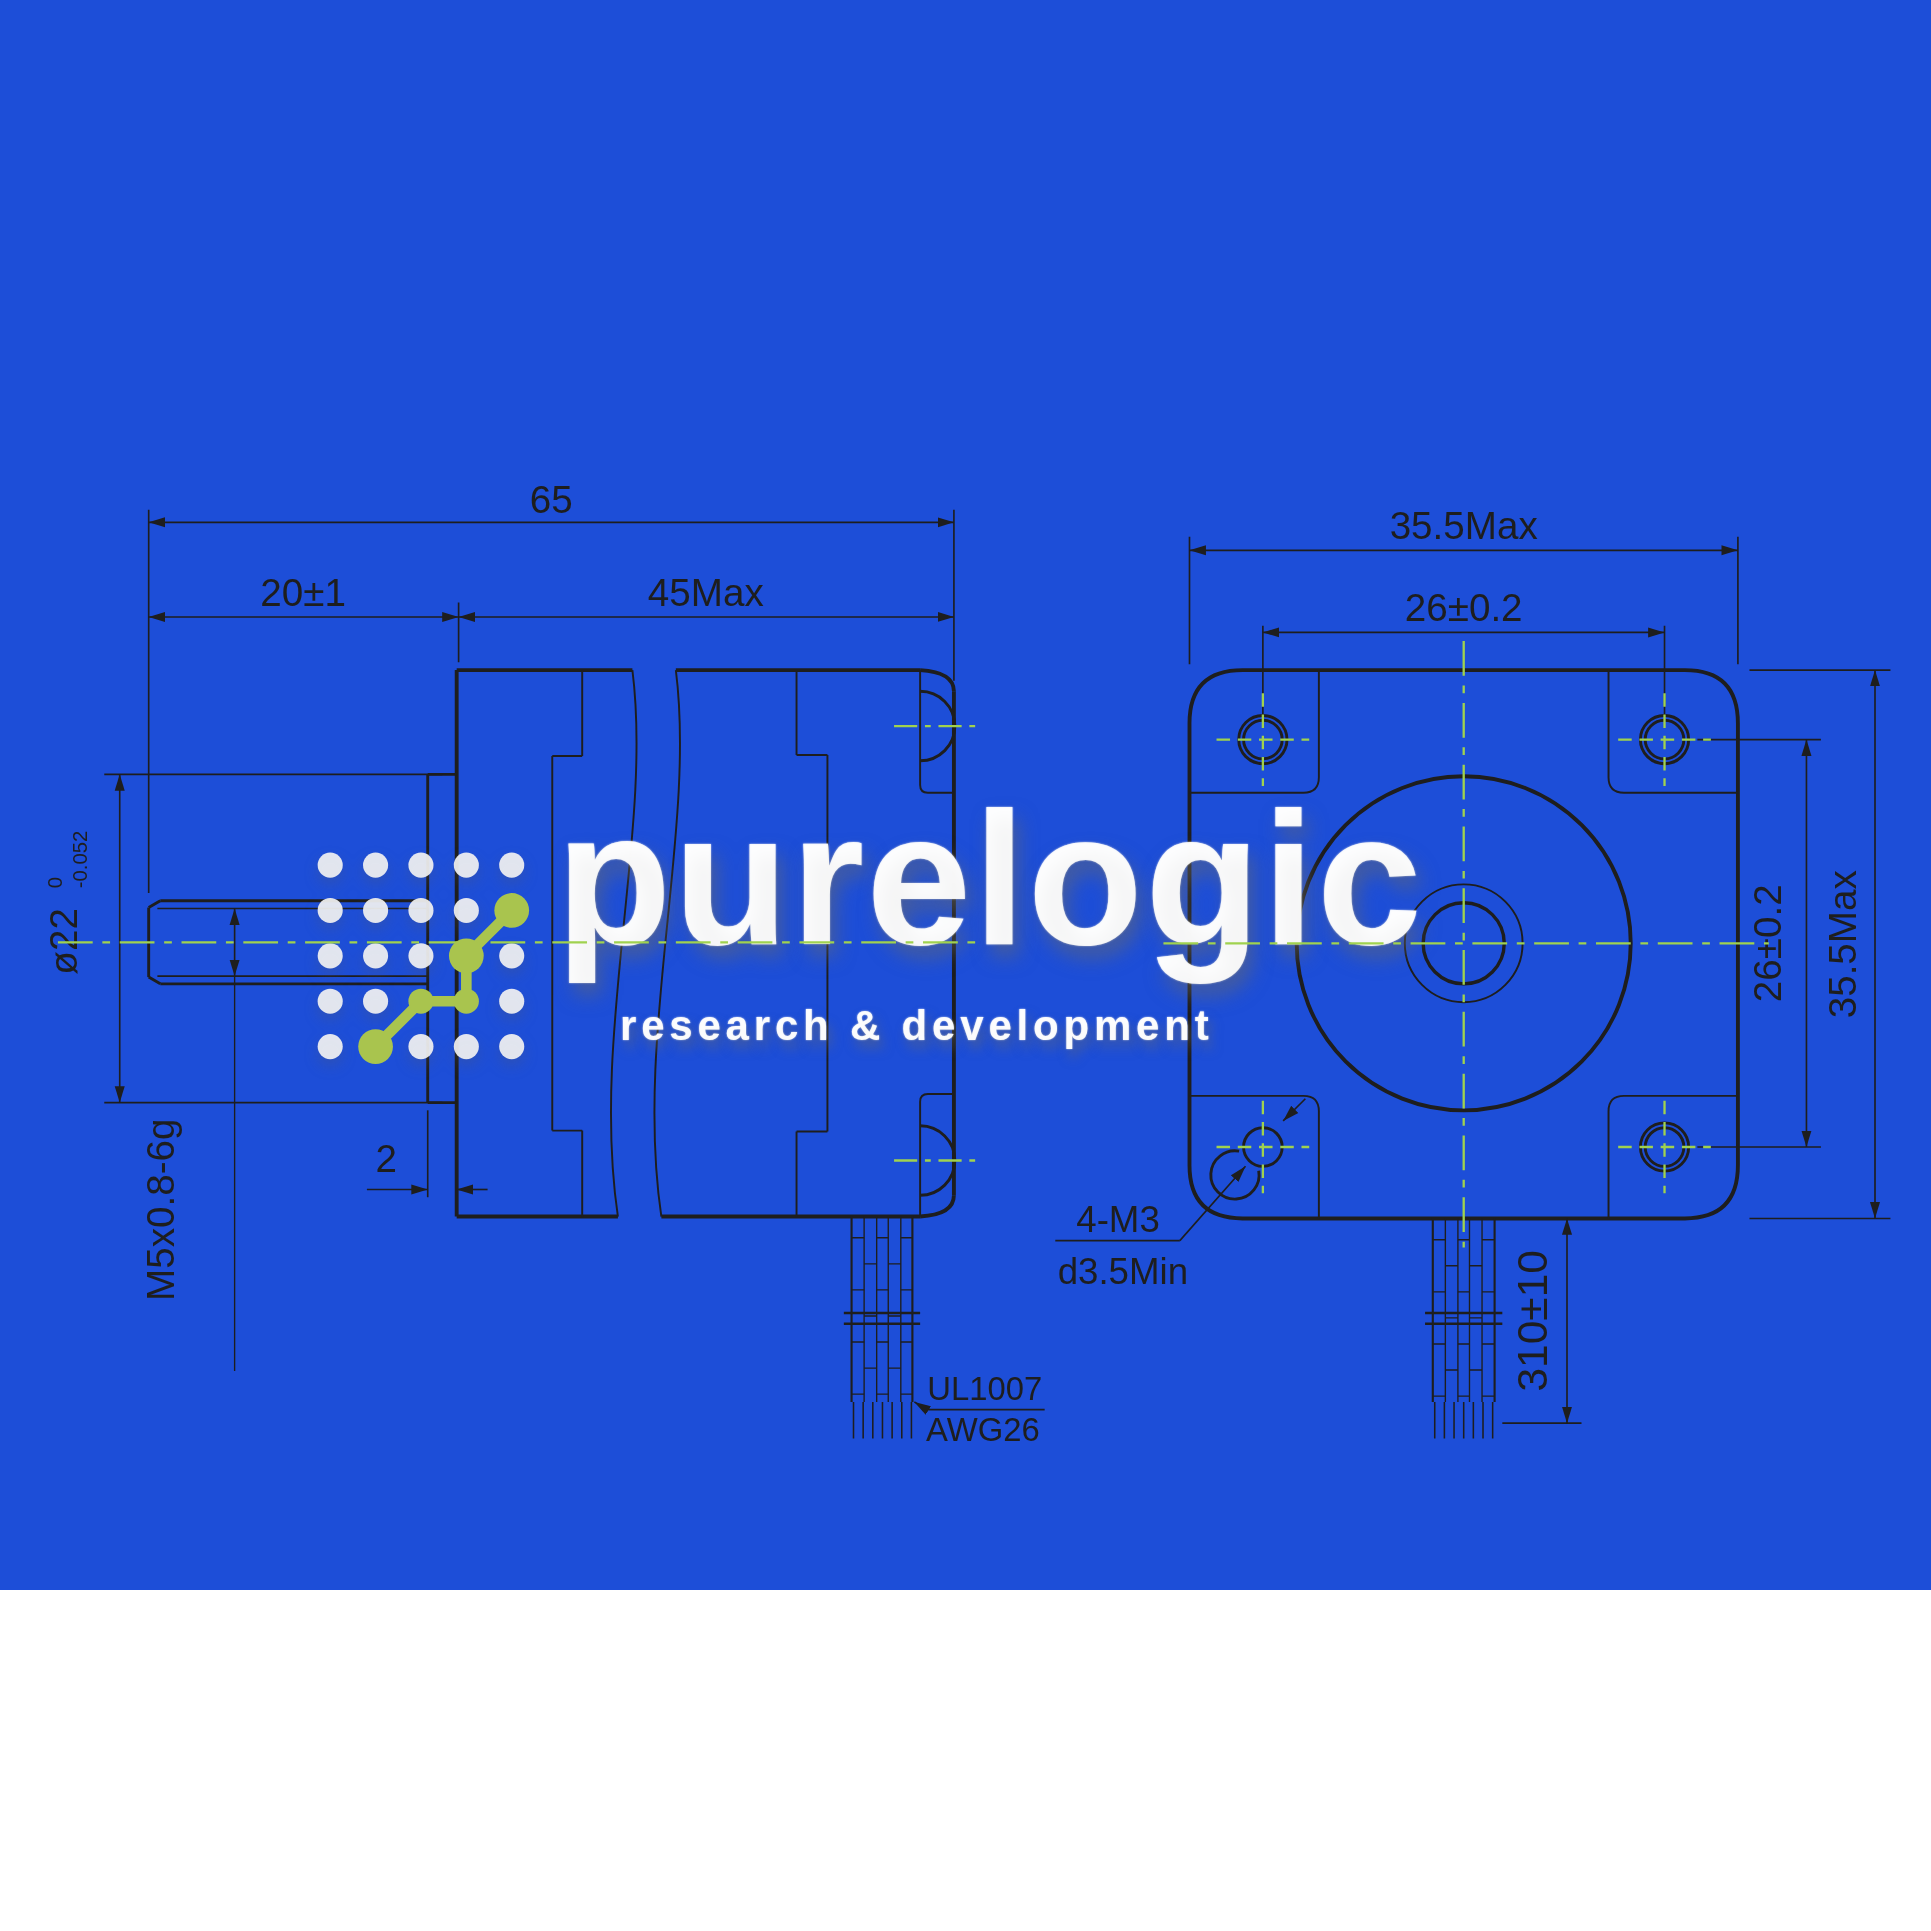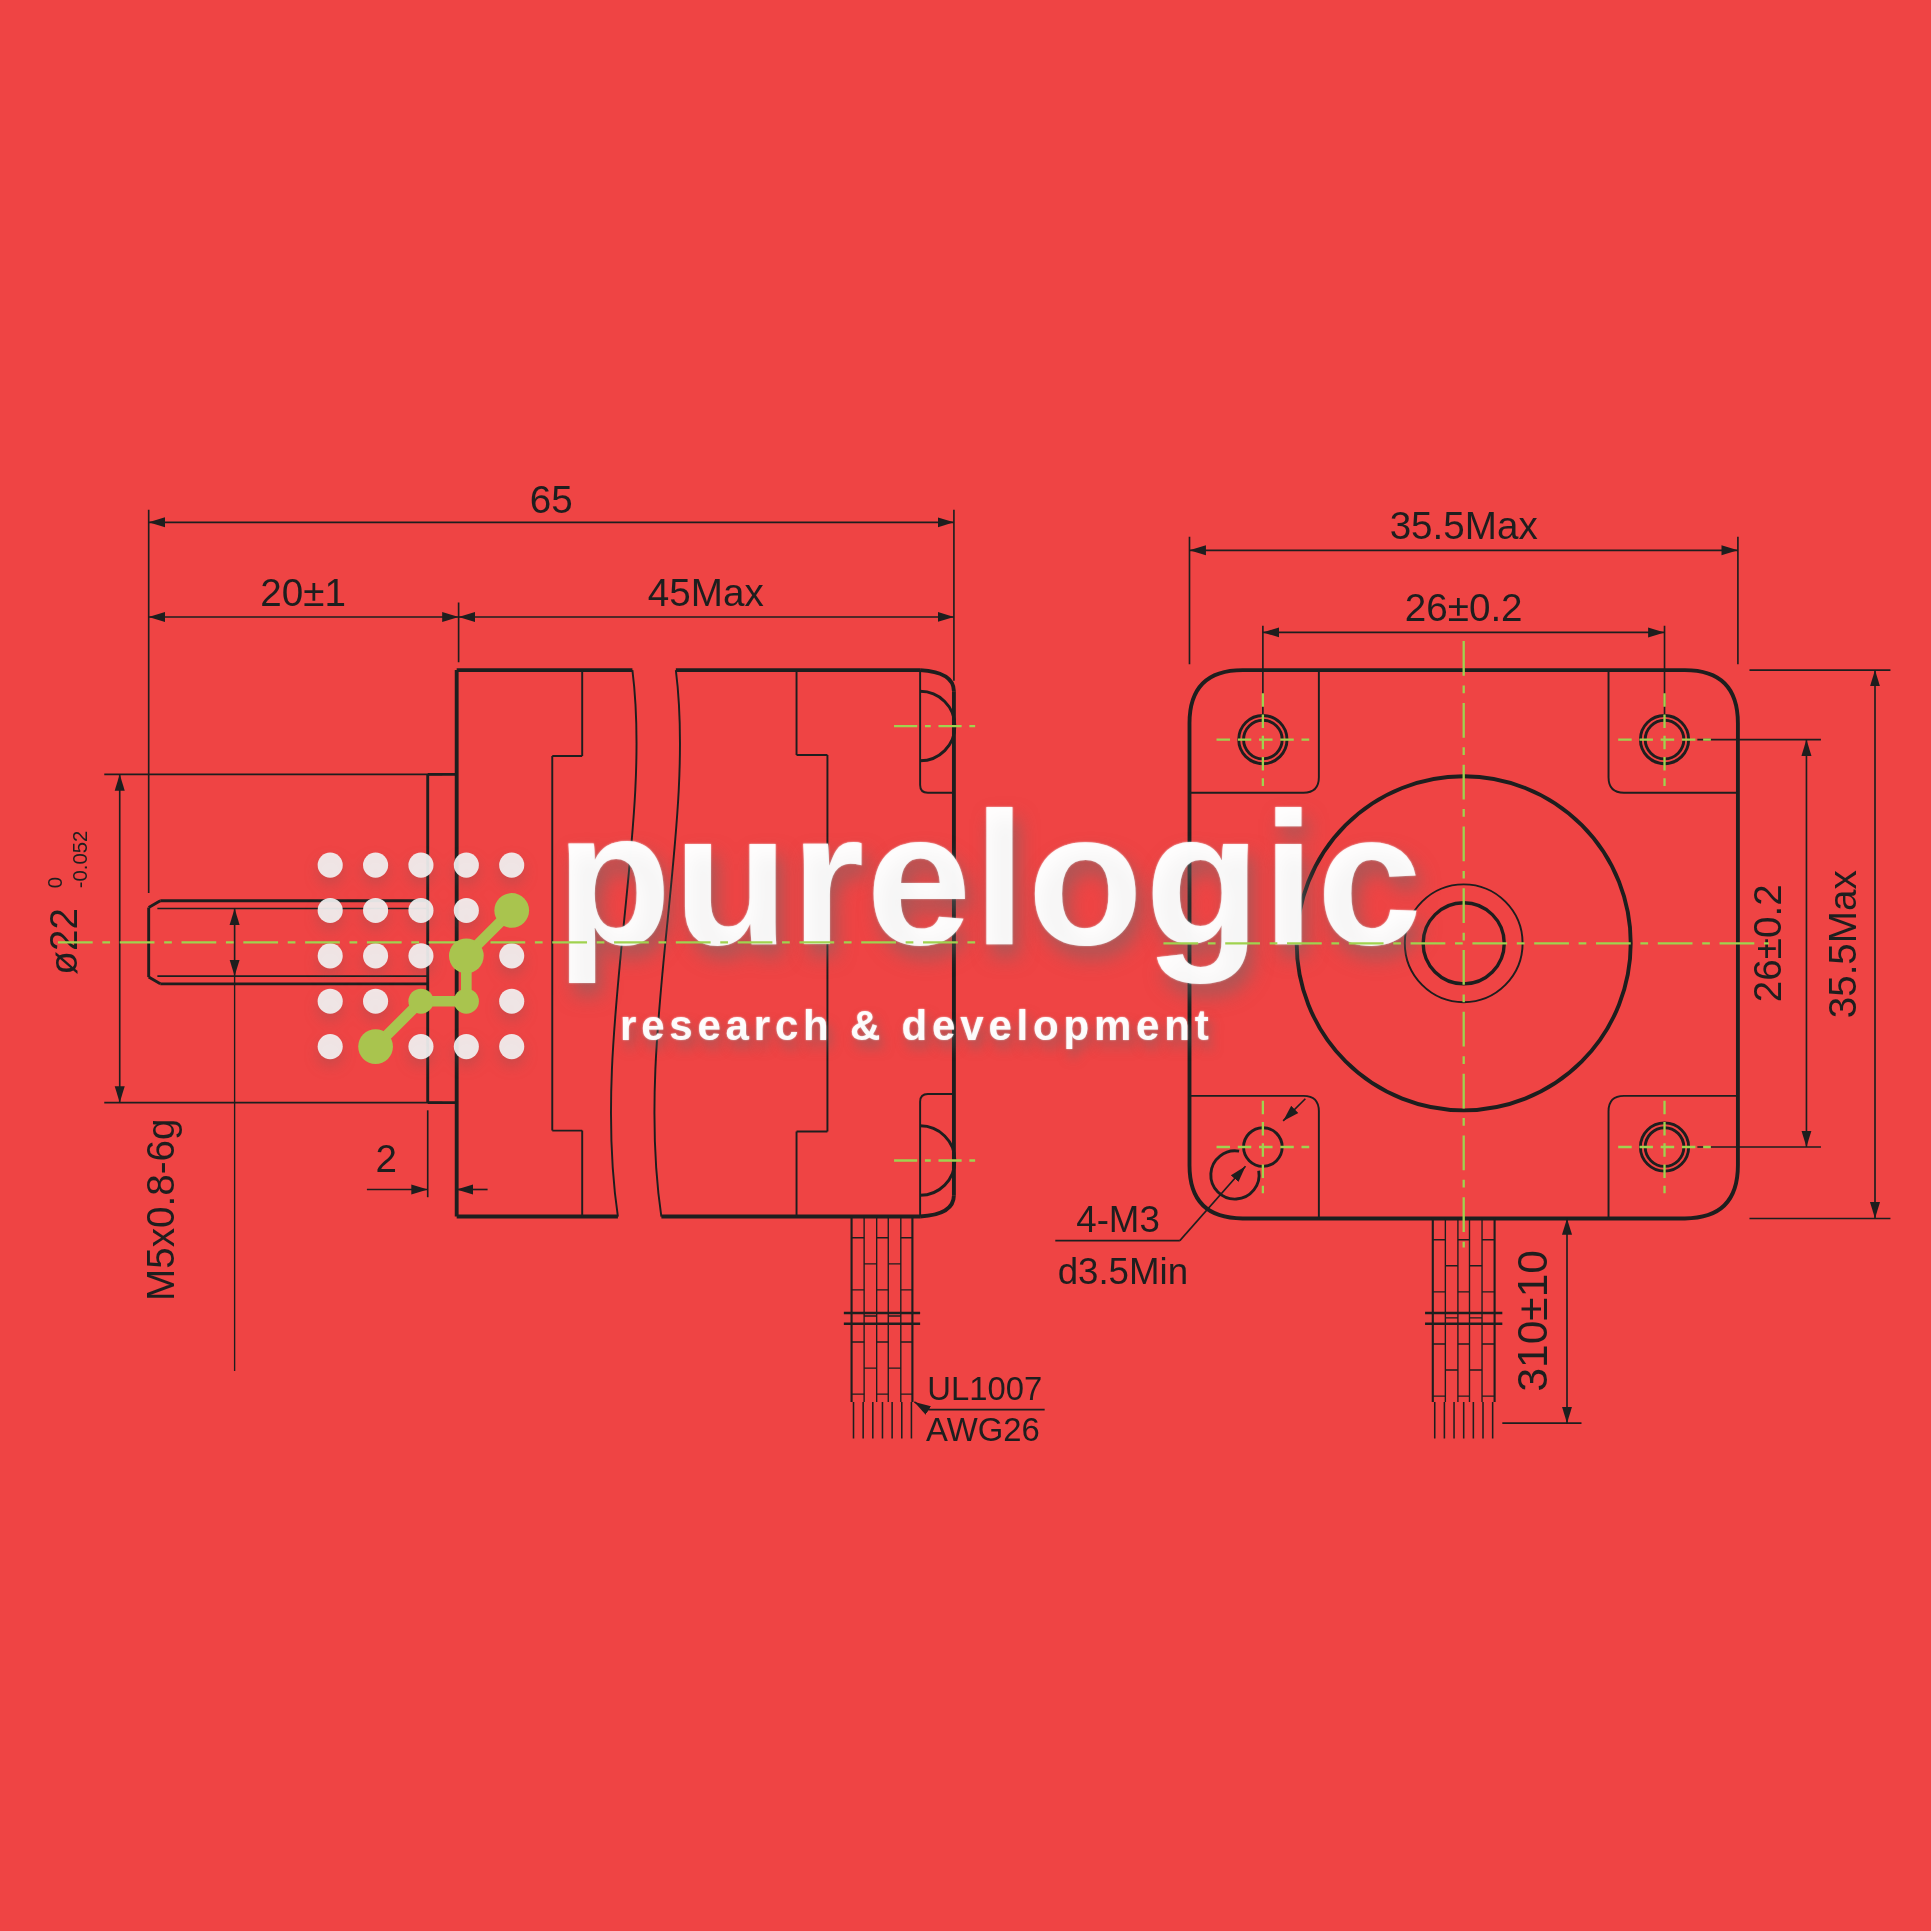--- a/index.html
+++ b/index.html
@@ -1,16 +1,16 @@
 <!DOCTYPE html>
 <html><head>
 <meta charset="utf-8">
 <style>
   html,body{margin:0;padding:0;background:#fff;}
-  #stage{position:relative;width:1931px;height:1931px;background:#ef4444;overflow:hidden;
+  #stage{position:relative;width:1931px;height:1590px;background:#1d4ed8;overflow:hidden;
          font-family:"Liberation Sans", sans-serif;}
   svg{position:absolute;left:0;top:0;}
   .dimtext{font-size:40px;fill:#1e1e1e;}
   .dimtext-sm{font-size:34px;fill:#1e1e1e;}
   .dimtext-md{font-size:38px;fill:#1e1e1e;}
   .dimtext-lg{font-size:44px;fill:#1e1e1e;}
   .toltext{font-size:21px;fill:#1e1e1e;}
   .wm-brand{position:absolute;left:556px;top:770px;font-size:189px;font-weight:bold;
             letter-spacing:1.9px;color:rgba(255,255,255,0.88);
             text-shadow:5.8px 11.6px 19.3px rgba(105,105,105,0.55), 0 0 1.9px rgba(255,255,255,0.95);

